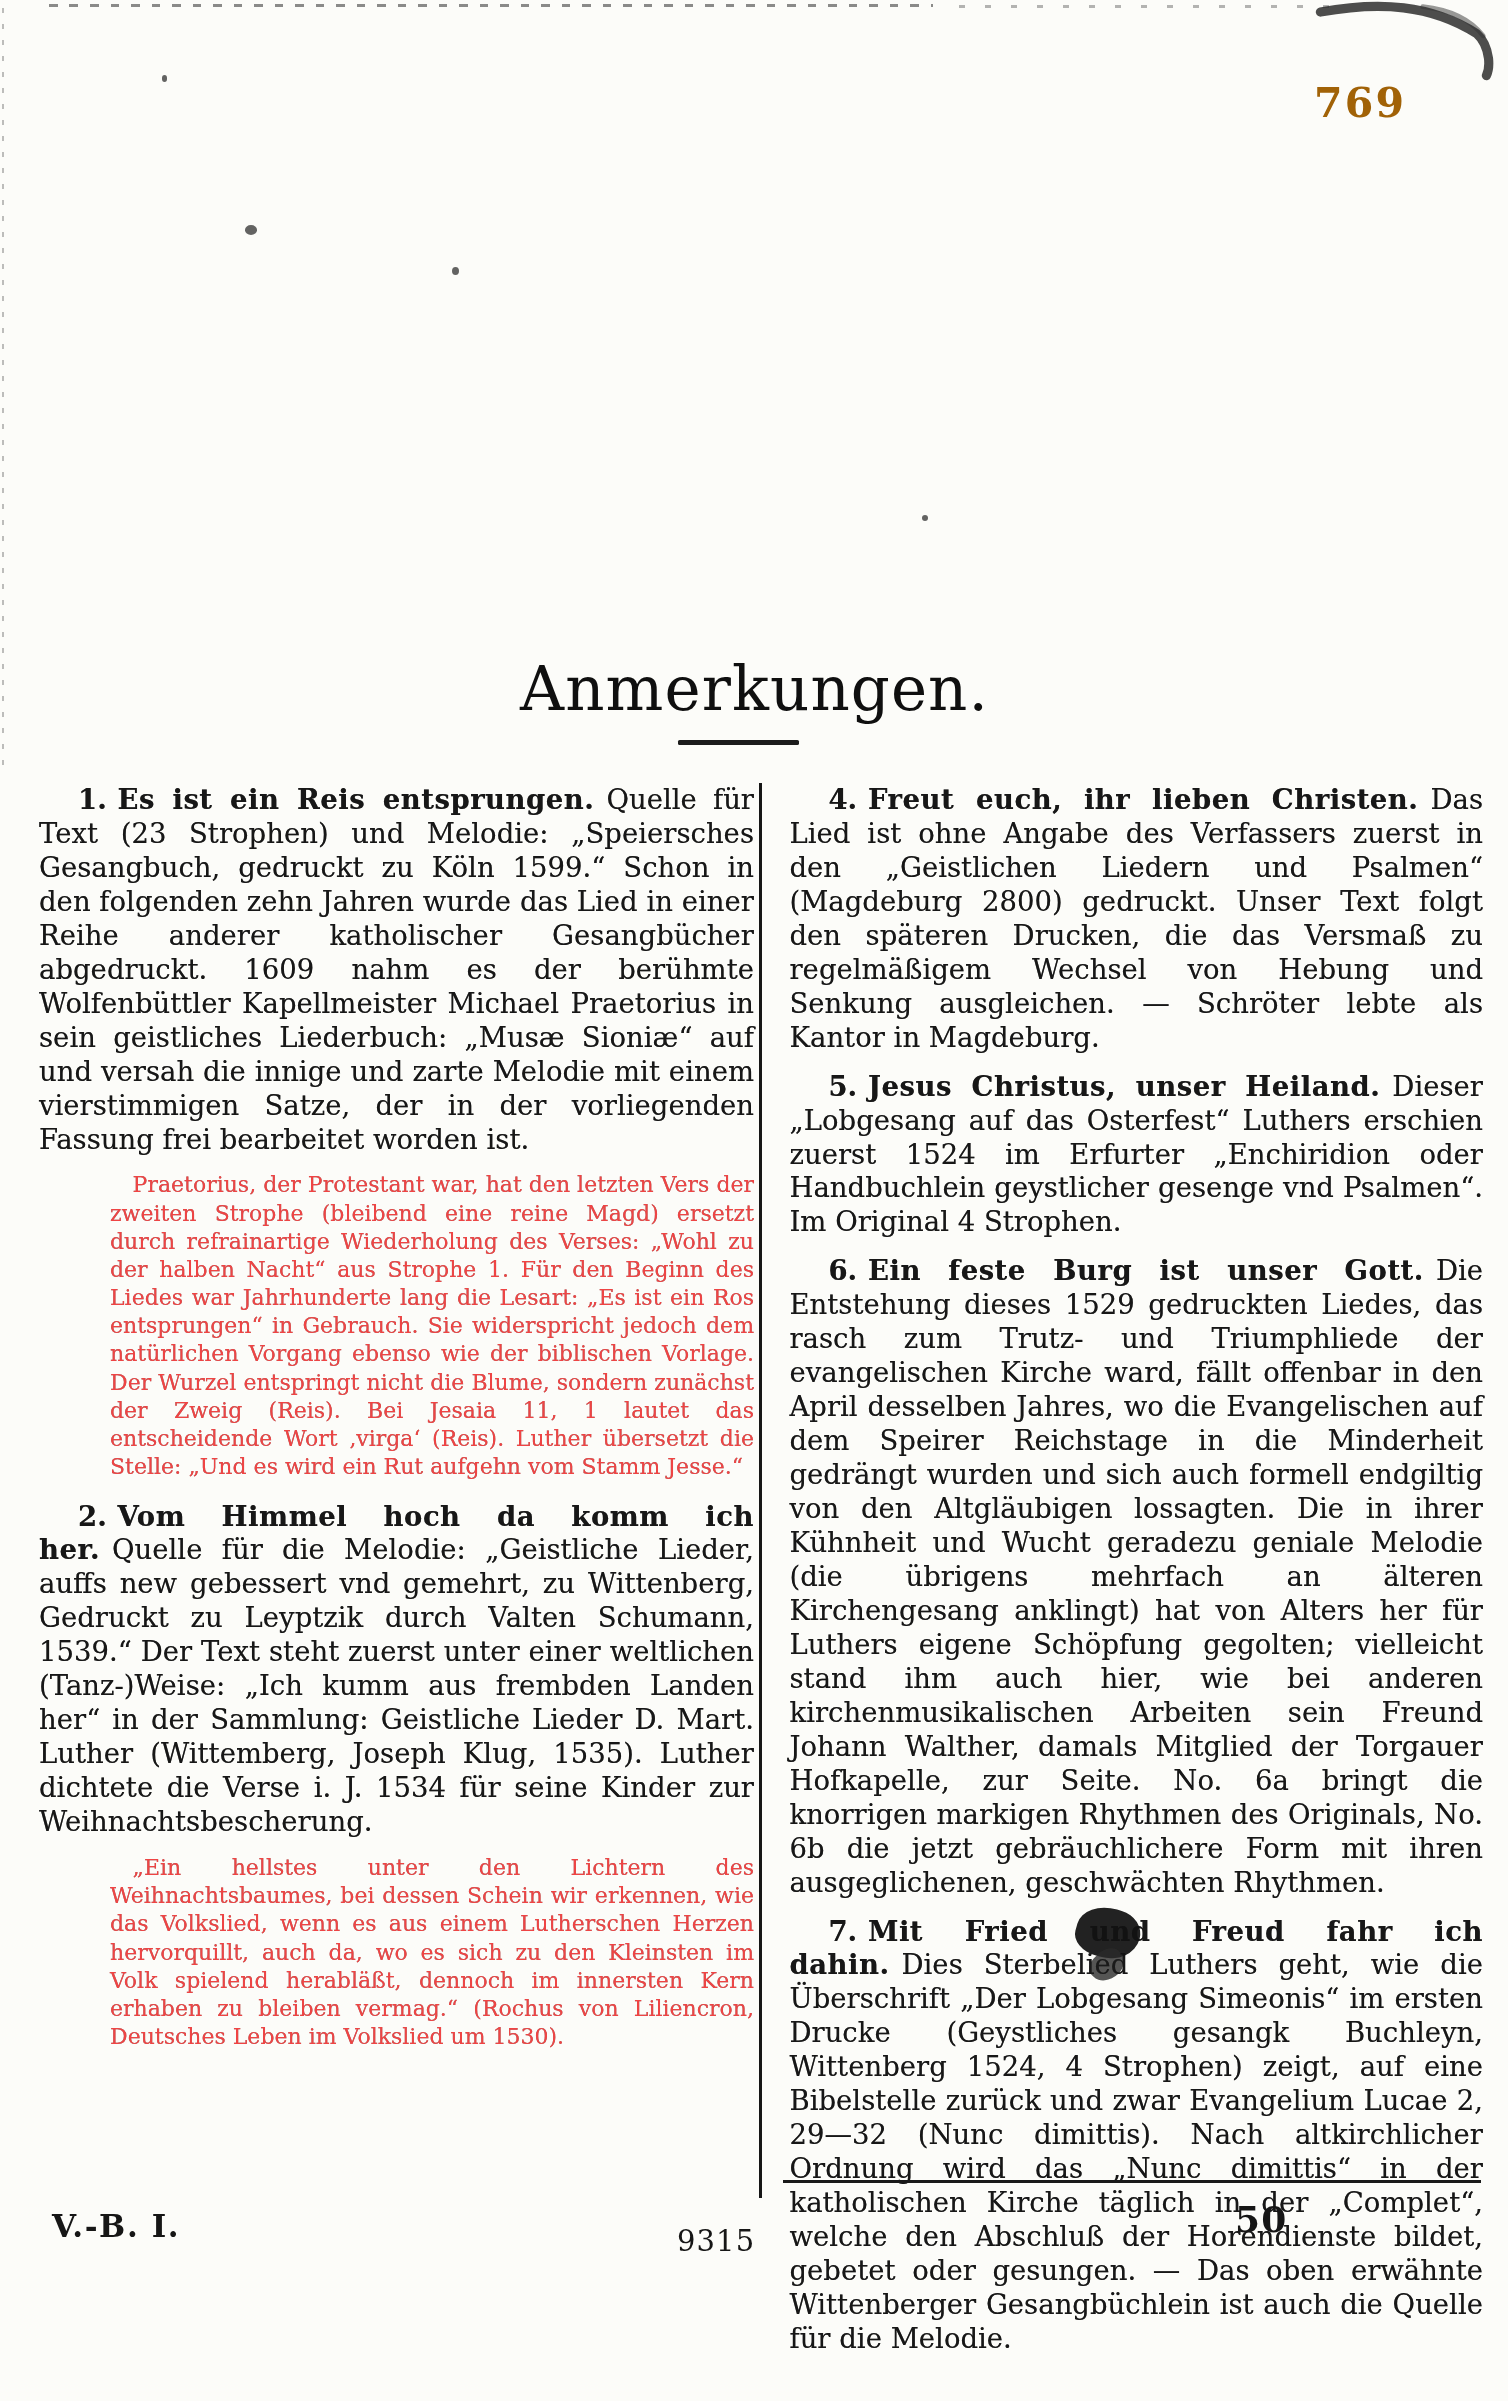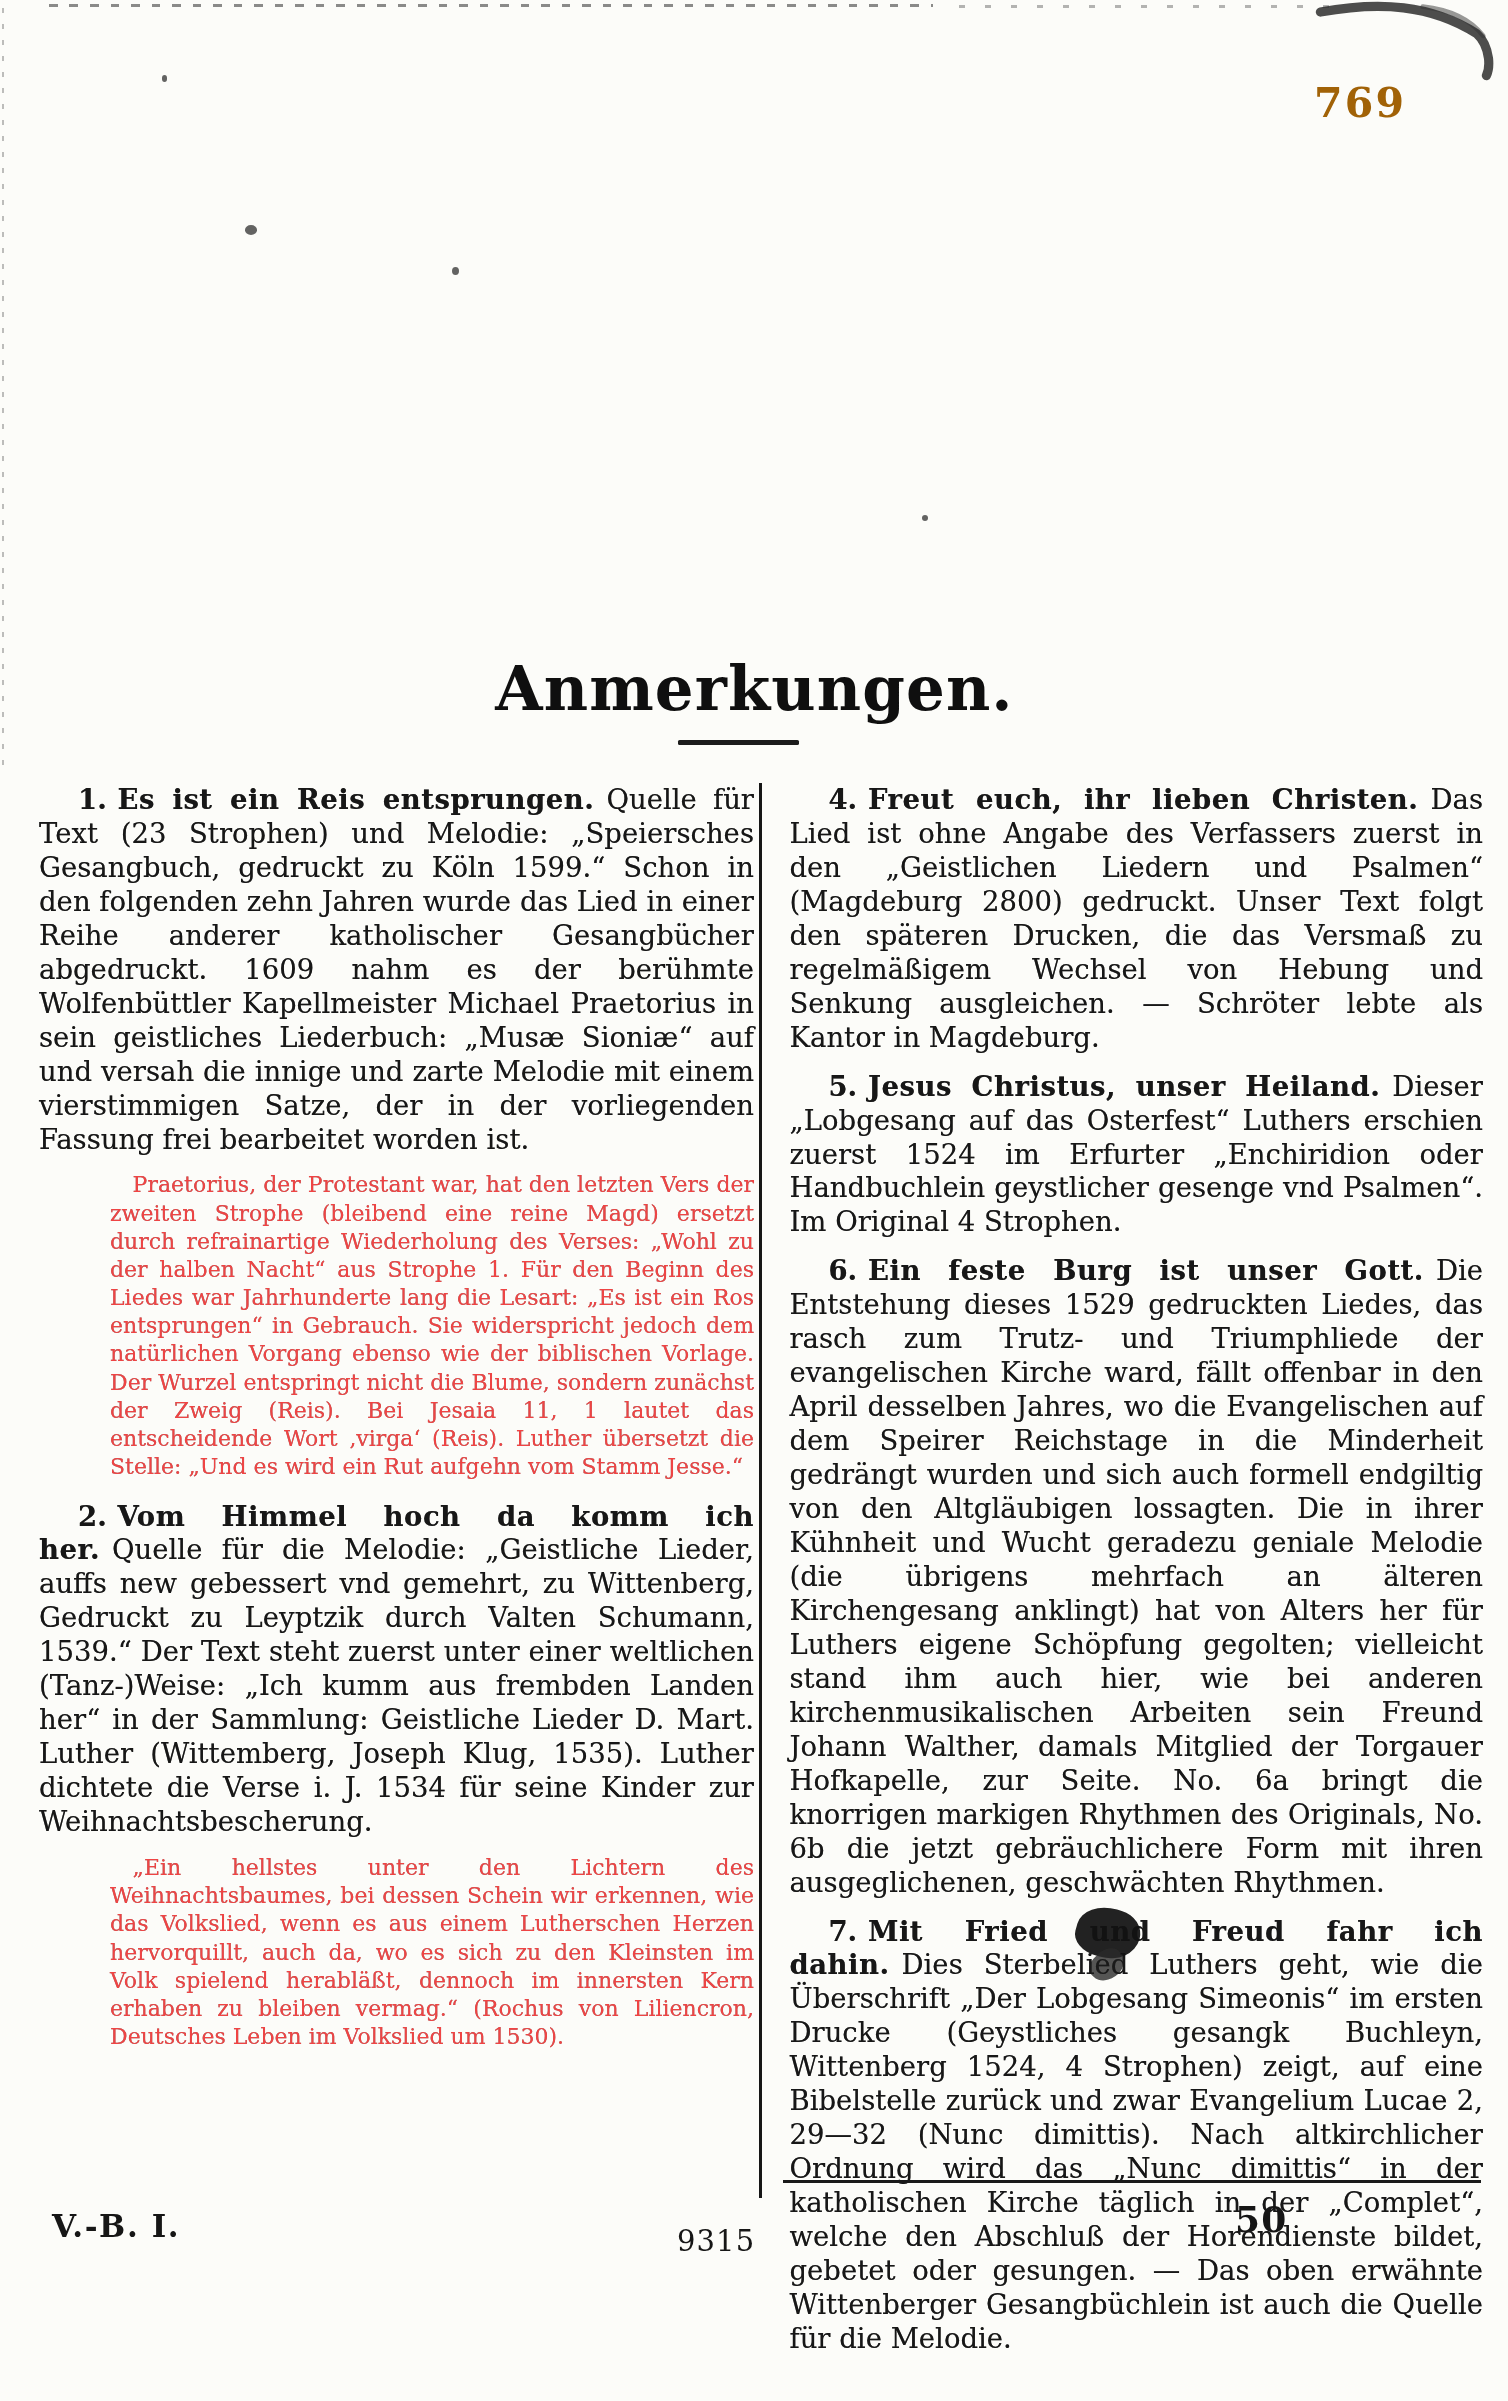--- a/index.html
+++ b/index.html
@@ -8,21 +8,21 @@
     background:#fcfcf9;color:#161616;
     font-family:"DejaVu Serif","Liberation Serif",serif;
     text-rendering:optimizeLegibility;
   }
   .page-number{
     position:absolute;top:79px;left:1314px;
     font-size:41px;font-weight:700;letter-spacing:2.2px;color:#a16207;
   }
   .title{
     position:absolute;top:653px;left:0;width:1509px;margin:0;
-    text-align:center;font-size:61px;font-weight:700;letter-spacing:1.1px;color:#0f0f0f;
+    text-align:center;font-size:61px;font-weight:400;letter-spacing:1.1px;color:#0f0f0f;
   }
   .title-rule{
     position:absolute;top:740px;left:678px;width:121px;height:4.9px;
     background:#1c1c1c;border-radius:1.6px;
   }
   .columns{
     position:absolute;top:783px;left:31px;width:1452px;
     display:flex;align-items:flex-start;
   }
   .col{text-align:justify;}

